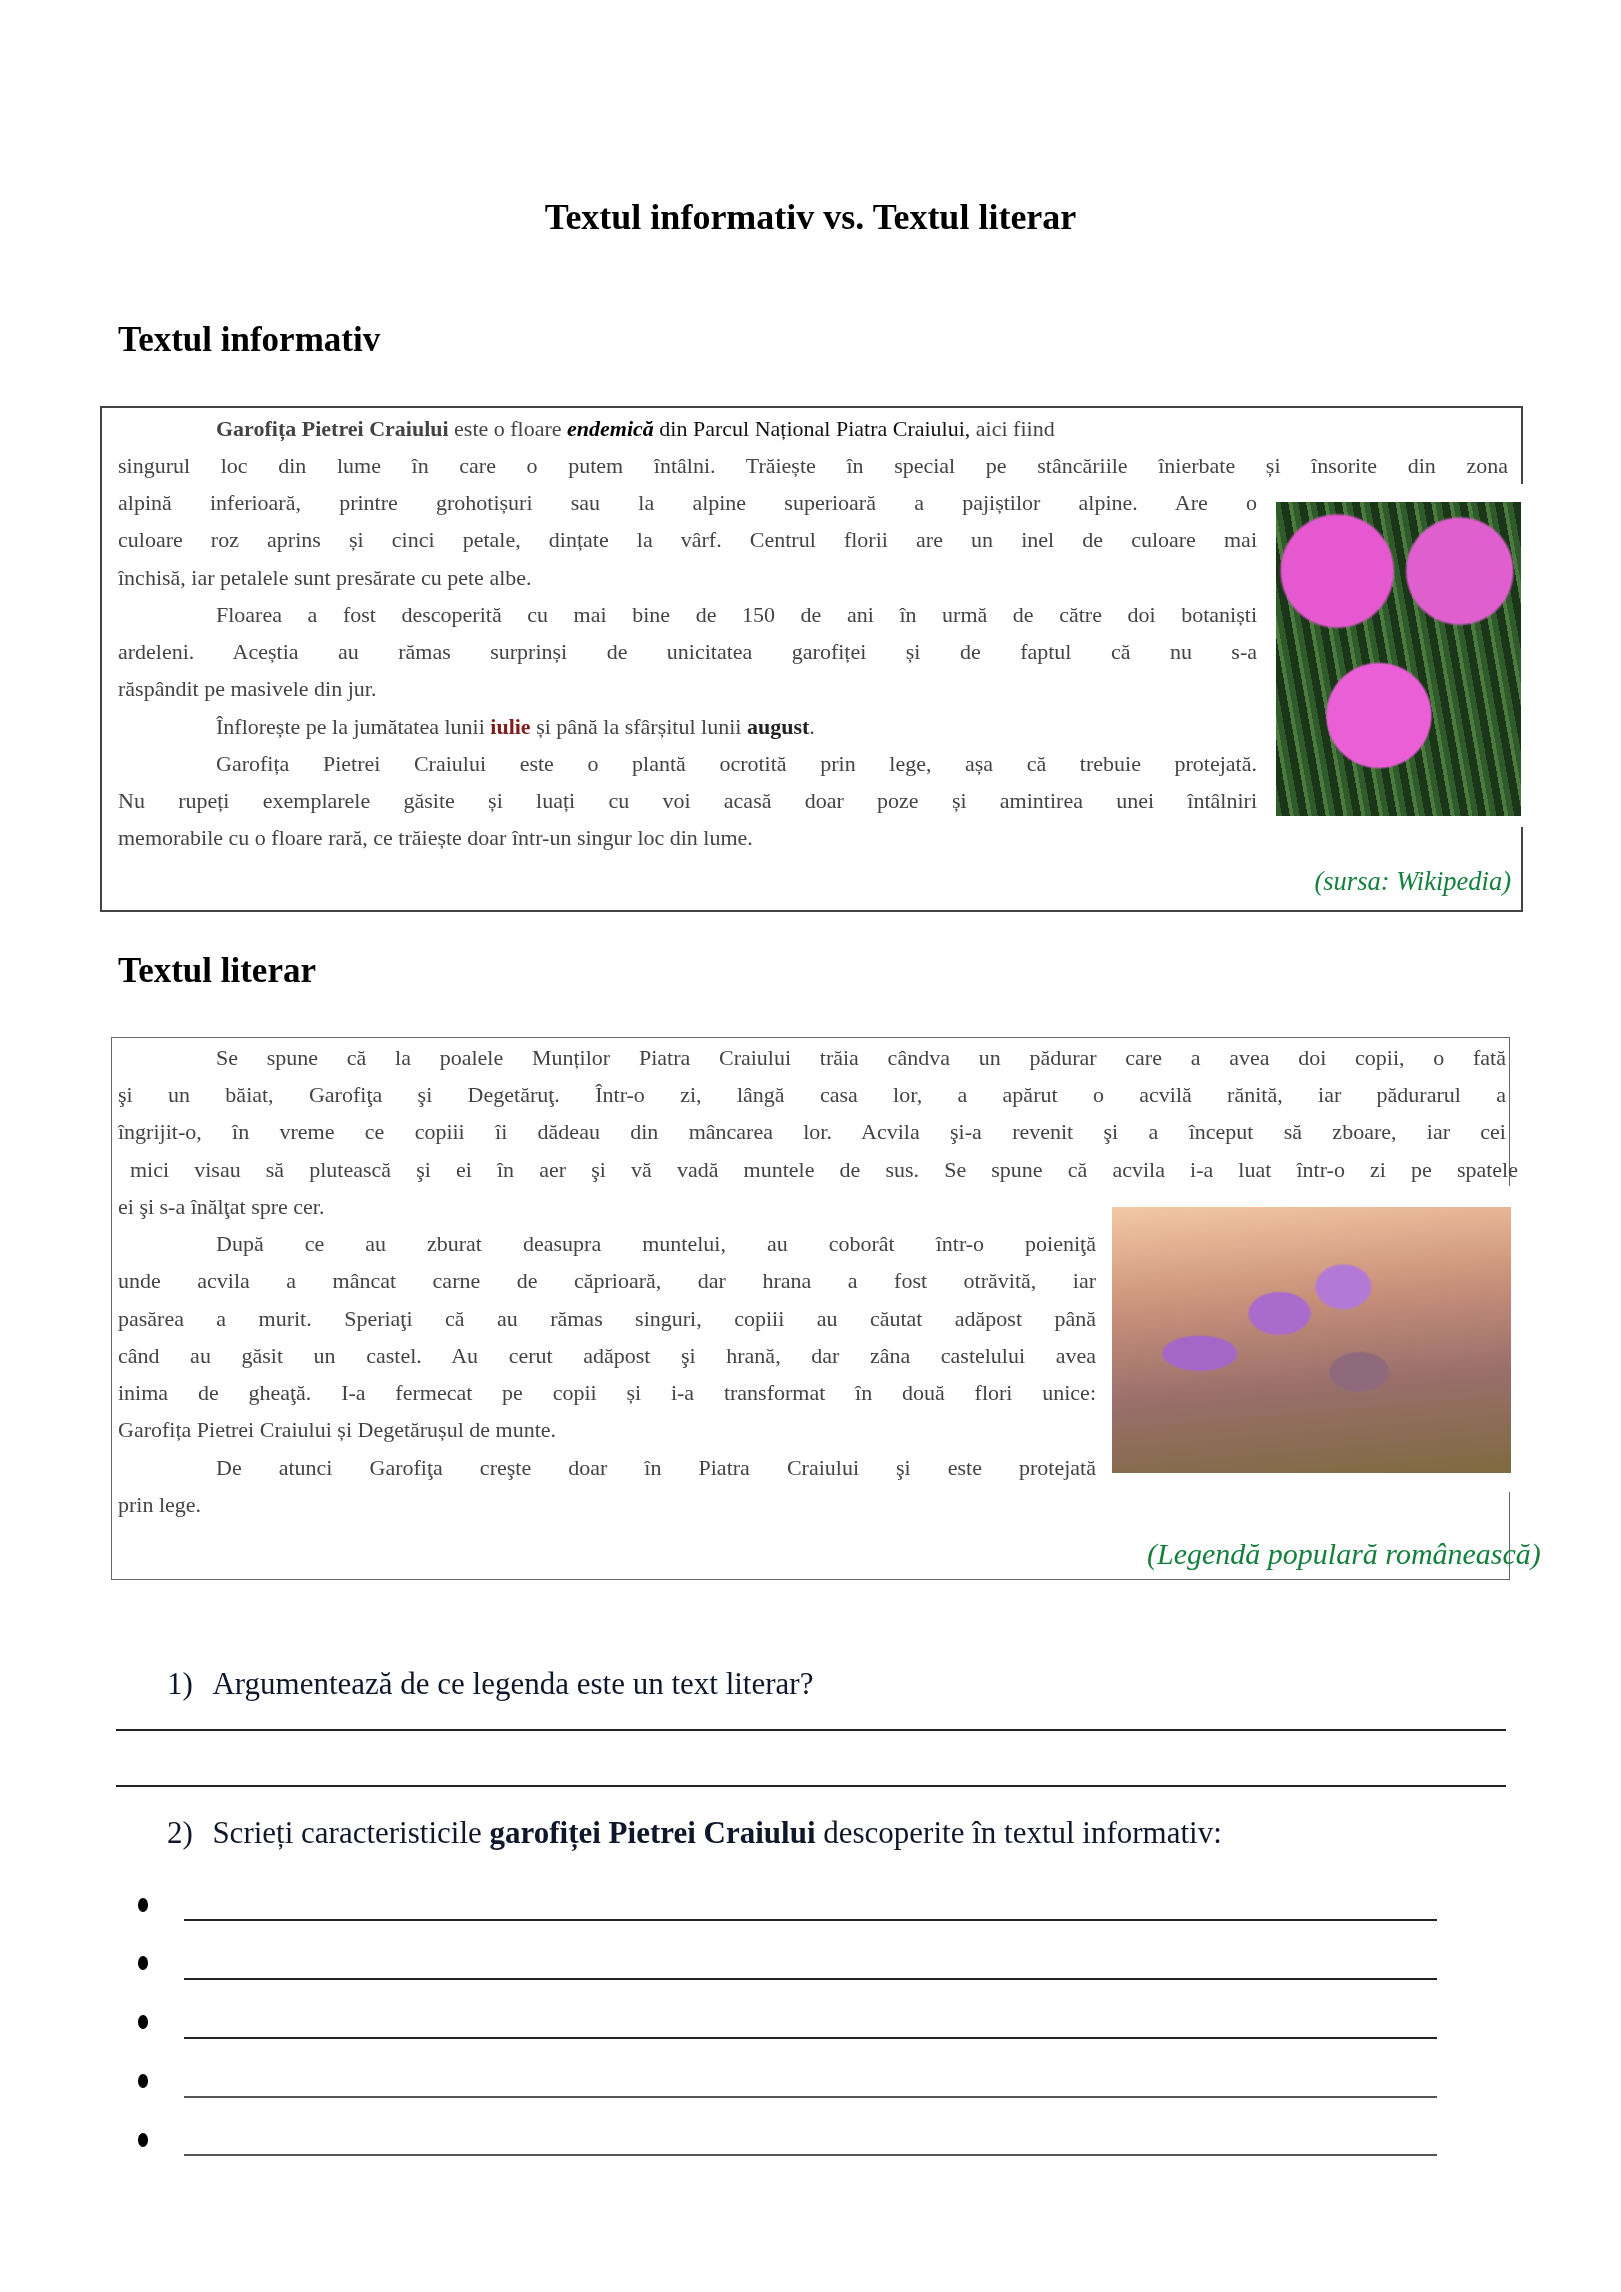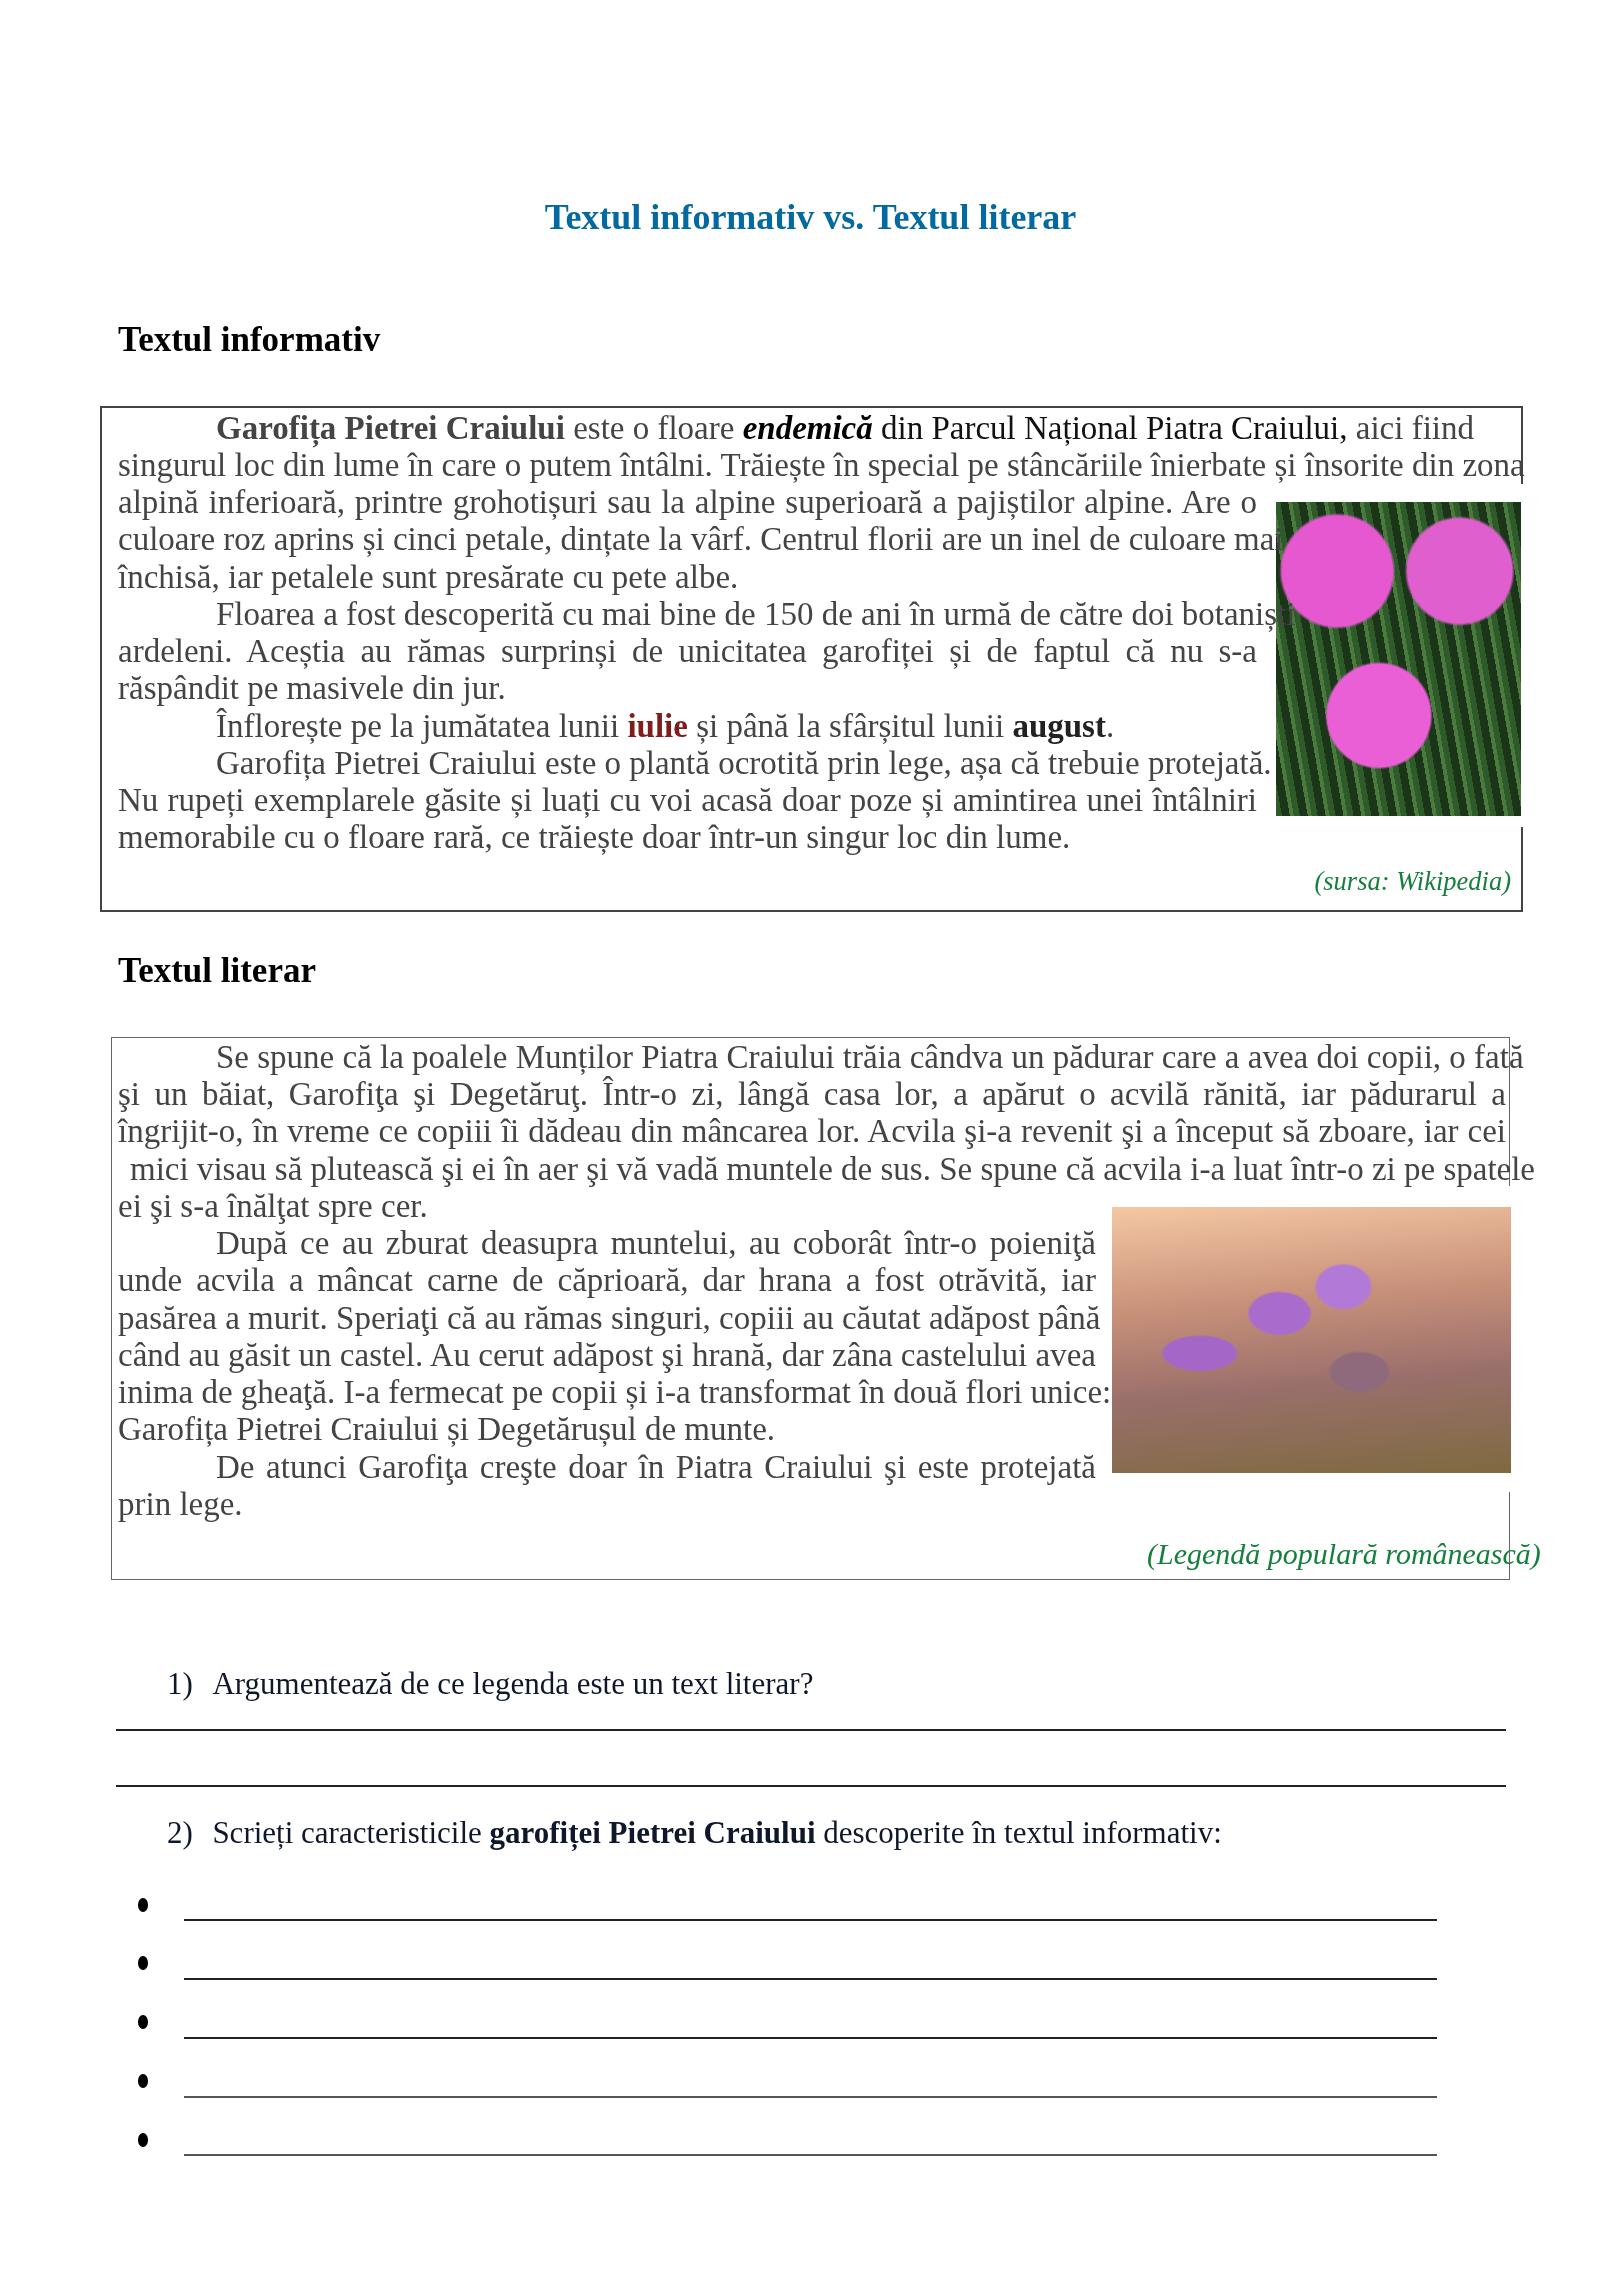--- a/index.html
+++ b/index.html
@@ -1,23 +1,23 @@
 <!DOCTYPE html>
 <html><head>
   <meta charset="utf-8">
   <style>
     html, body { margin: 0; padding: 0; background: #ffffff; }
     body { width: 1621px; height: 2293px; position: relative; overflow: hidden;
            font-family: "Liberation Serif", "DejaVu Serif", serif; color: #000; }
     .abs { position: absolute; }
-    .title { left: 0; width: 1621px; top: 196px; text-align: center; font-size: 36px; font-weight: bold; color: #0369a1; }
+    .title { left: 0; width: 1621px; top: 196px; text-align: center; font-size: 36px; font-weight: bold; color: #000000; }
     .section-h { font-size: 35px; font-weight: bold; color: #000; left: 118px; }
     .box { position: absolute; border: 2px solid #444; background: transparent; }
     .gap-mask { position: absolute; background: #fff; }
-    .line { position: absolute; white-space: nowrap; font-size: 33px; color: #444; line-height: 37px; }
+    .line { position: absolute; white-space: nowrap; font-size: 22px; color: #444; line-height: 37px; }
     .just { text-align: justify; text-align-last: justify; }
     .b { font-weight: bold; }
     .bi { font-weight: bold; font-style: italic; color: #000; }
     .dark { color: #111; }
     .src { font-style: italic; font-size: 26.5px; color: #15803d; }
     .photo { position: absolute; overflow: hidden; }
     .q { position: absolute; font-size: 31px; color: #0f172a; white-space: nowrap; }
     .rule { position: absolute; height: 2px; background: #222; }
     .bullet { position: absolute; width: 9.8px; height: 13.7px; border-radius: 50%; background: #000; }
   </style>

